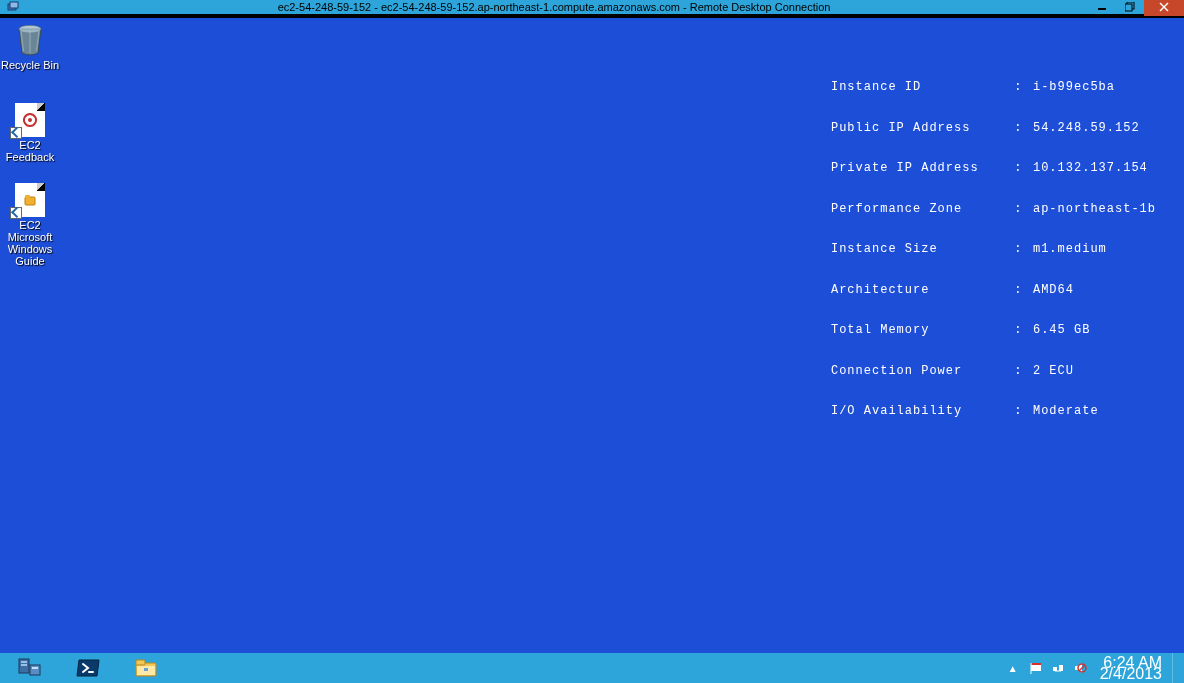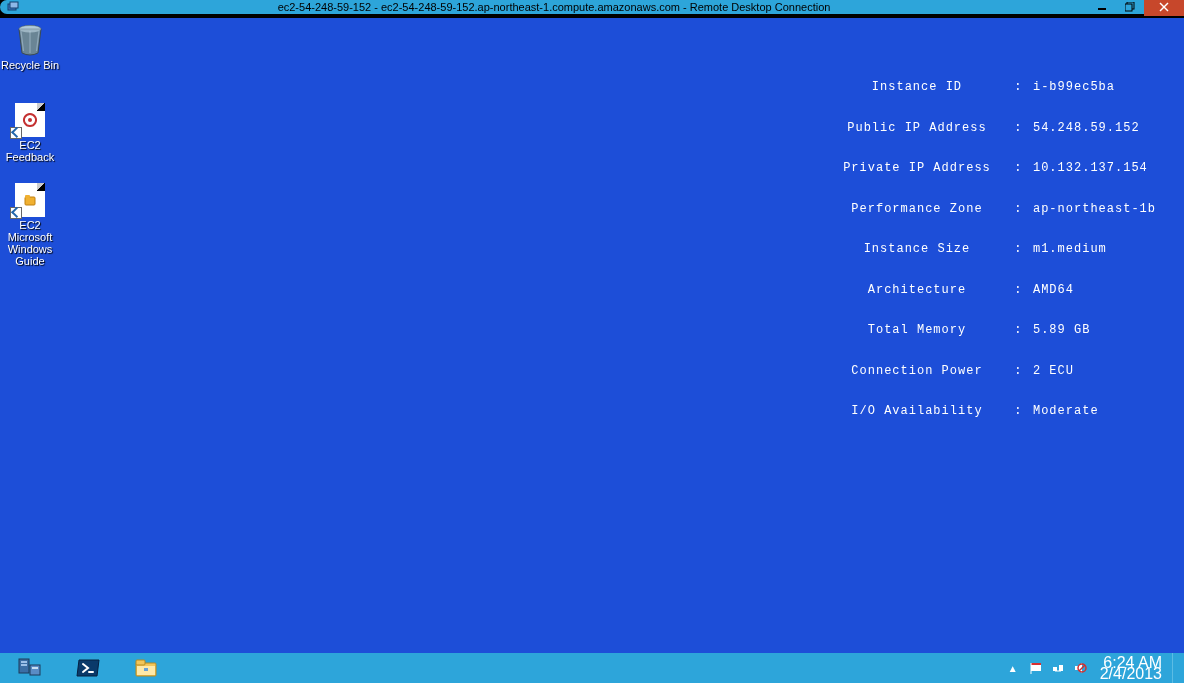--- a/index.html
+++ b/index.html
@@ -1,19 +1,19 @@
 <!DOCTYPE html>
 <html><head>
 <meta charset="utf-8">
 <style>
   * { margin:0; padding:0; box-sizing:border-box; }
   html,body { width:1184px; height:683px; overflow:hidden; font-family:"Segoe UI",Tahoma,sans-serif; background:#000; }
 
   
-  .titlebar { position:absolute; top:0; left:0; right:0; height:14px; background:#2da5da; display:flex; align-items:center;border-radius:7px; }
+  .titlebar { position:absolute; top:0; left:0; right:0; height:14px; background:#2da5da; display:flex; align-items:center; }
   .titlebar .sys-icon { width:14px; height:14px; margin-left:6px; display:flex; align-items:center; justify-content:center; }
   .titlebar .title { flex:1; text-align:center; font-size:11px; color:#000; }
   .titlebar .win-controls { display:flex; height:18px; }
   .titlebar .win-btn { width:28px; height:18px; display:flex; align-items:center; justify-content:center; font-size:10px; color:#000; }
   .titlebar .win-btn.close { background:#c7472b; color:#fff; width:40px; }
   .titlebar .win-btn.close svg { display:block; }
   .titlebar .win-btn.min svg, .titlebar .win-btn.max svg { display:block; }
 
   
   .desktop { position:absolute; top:18px; left:0; right:0; bottom:30px; background:#1d4ed8; }
@@ -29,21 +29,21 @@
   
   .file-icon { width:30px; height:34px; background:#fff; position:relative; margin:0 auto; }
   .file-icon::before { content:""; position:absolute; top:0; right:0; width:8px; height:8px; background:linear-gradient(135deg,#ccc 0%,#ccc 50%,#000 50%,#000 100%); }
   .file-icon .inner { position:absolute; top:50%; left:50%; transform:translate(-50%,-50%); }
   .shortcut-arrow { position:absolute; bottom:-2px; left:-3px; width:12px; height:12px; background:#fff; border:1px solid #666; display:flex; align-items:center; justify-content:center; }
   .shortcut-arrow::after { content:""; width:6px; height:6px; border-left:2px solid #2266aa; border-bottom:2px solid #2266aa; transform:rotate(45deg) translate(0px,-1px); }
 
   
   .instance-info { position:absolute; top:36px; right:28px; font-family:"Courier New",monospace; font-size:12px; color:#fff; line-height:13.5px; white-space:pre; text-align:left; }
   .instance-info .row { display:flex; }
-  .instance-info .key { width:172px; text-align:center; letter-spacing:1px; }
+  .instance-info .key { width:172px; text-align:left; letter-spacing:1px; }
   .instance-info .sep { width:30px; text-align:center; }
   .instance-info .val { min-width:100px; letter-spacing:1px; }
 
   
   .taskbar { position:absolute; bottom:0; left:0; right:0; height:30px; background:#2da5da; display:flex; align-items:center; }
   .taskbar .left { display:flex; height:100%; align-items:center; padding-left:10px; gap:18px; }
   .taskbar .task-btn { width:40px; height:26px; display:flex; align-items:center; justify-content:center; }
   .taskbar .right { margin-left:auto; display:flex; align-items:center; height:100%; padding-right:4px; gap:6px; }
   .taskbar .tray-chevron { font-size:10px; color:#fff; padding:0 4px; }
   .taskbar .tray-icon { width:16px; height:16px; display:flex; align-items:center; justify-content:center; }
@@ -131,21 +131,21 @@
 Guide</div>
   </div>
 
   <div class="instance-info">
     <div class="row"><span class="key">Instance ID</span><span class="sep">:</span><span class="val">i-b99ec5ba</span></div>
     <div class="row"><span class="key">Public IP Address</span><span class="sep">:</span><span class="val">54.248.59.152</span></div>
     <div class="row"><span class="key">Private IP Address</span><span class="sep">:</span><span class="val">10.132.137.154</span></div>
     <div class="row"><span class="key">Performance Zone</span><span class="sep">:</span><span class="val">ap-northeast-1b</span></div>
     <div class="row"><span class="key">Instance Size</span><span class="sep">:</span><span class="val">m1.medium</span></div>
     <div class="row"><span class="key">Architecture</span><span class="sep">:</span><span class="val">AMD64</span></div>
-    <div class="row"><span class="key">Total Memory</span><span class="sep">:</span><span class="val">5.89 GB</span></div>
+    <div class="row"><span class="key">Total Memory</span><span class="sep">:</span><span class="val">6.45 GB</span></div>
     <div class="row"><span class="key">Connection Power</span><span class="sep">:</span><span class="val">2 ECU</span></div>
     <div class="row"><span class="key">I/O Availability</span><span class="sep">:</span><span class="val">Moderate</span></div>
   </div>
 
 </div>
 
 <div class="taskbar">
   <div class="left">
     <div class="task-btn">
       <svg width="26" height="22" viewBox="0 0 26 22">

